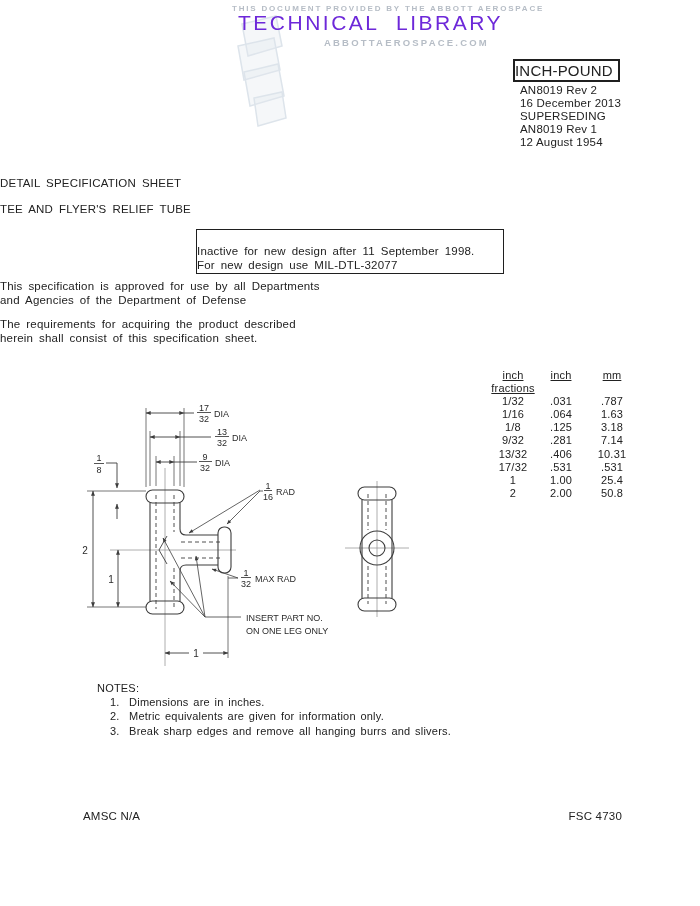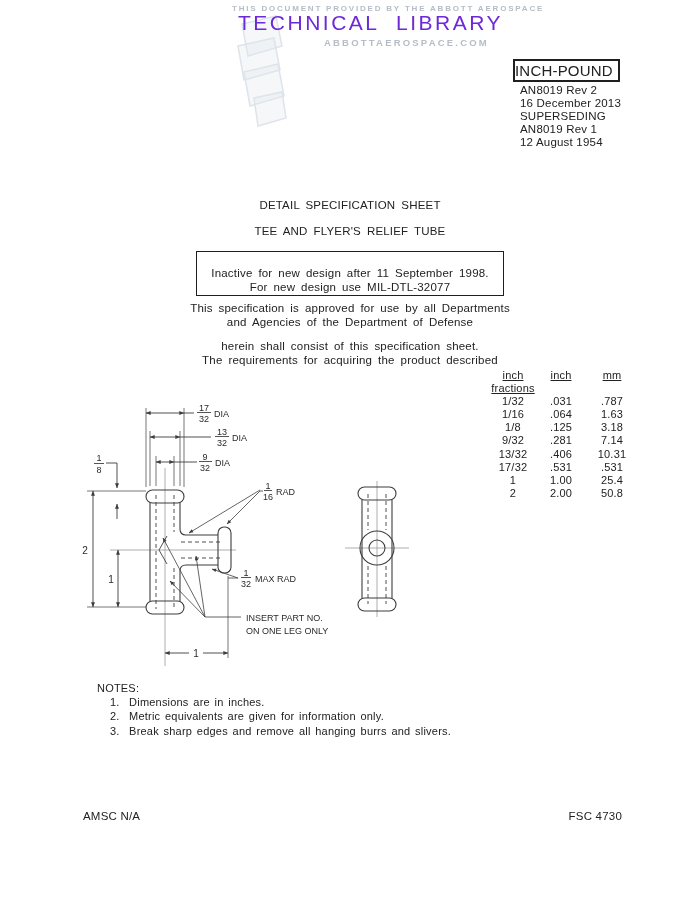--- a/index.html
+++ b/index.html
@@ -1,19 +1,19 @@
 <!DOCTYPE html>
 <html><head>
 <meta charset="utf-8">
 <style>
   html,body{margin:0;padding:0;background:#888;}
   .page{position:relative;width:700px;height:906px;background:#ffffff;margin:0 auto;
         font-family:"Liberation Sans",sans-serif;color:#222;overflow:hidden;}
   .abs{position:absolute;}
-  .c{text-align:center;margin-top:22px;}
+  .c{}
   
   .hdr-small{font-size:8px;font-weight:bold;letter-spacing:1.8px;color:#b6bdc6;white-space:nowrap;}
   .hdr-big{font-size:21px;letter-spacing:2.5px;word-spacing:9px;color:#6d28d9;white-space:nowrap;font-weight:normal;}
   .hdr-site{font-size:9.5px;font-weight:bold;letter-spacing:2.2px;color:#b6bdc6;white-space:nowrap;}
   
   .badge-box{border:2px solid #1f1f1f;width:103px;height:19px;line-height:19px;text-align:left;
              font-size:15px;letter-spacing:.2px;}
   .rev-lines{font-size:11.5px;line-height:12.9px;letter-spacing:.2px;white-space:nowrap;}
   .rev-lines .u{}
   
@@ -66,22 +66,22 @@
     <div>Inactive for new design after 11 September 1998.</div>
     <div>For new design use MIL-DTL-32077</div>
   </div>
 
   <div class="abs doc-text c" style="left:0;top:279px;width:700px;">
     <div>This specification is approved for use by all Departments</div>
     <div>and Agencies of the Department of Defense</div>
   </div>
 
   <div class="abs doc-text c" style="left:0;top:317px;width:700px;">
+    <div>The requirements for acquiring the product described</div>
     <div>herein shall consist of this specification sheet.</div>
-    <div>The requirements for acquiring the product described</div>
   </div>
 
   <div class="abs conv" style="left:484px;top:369px;">
     <div><span class="u">inch</span></div>
     <div><span class="u">inch</span></div>
     <div><span class="u">mm</span></div>
     <div><span class="u">fractions</span></div>
     <div></div>
       <div></div>
     <div>1/32</div>

